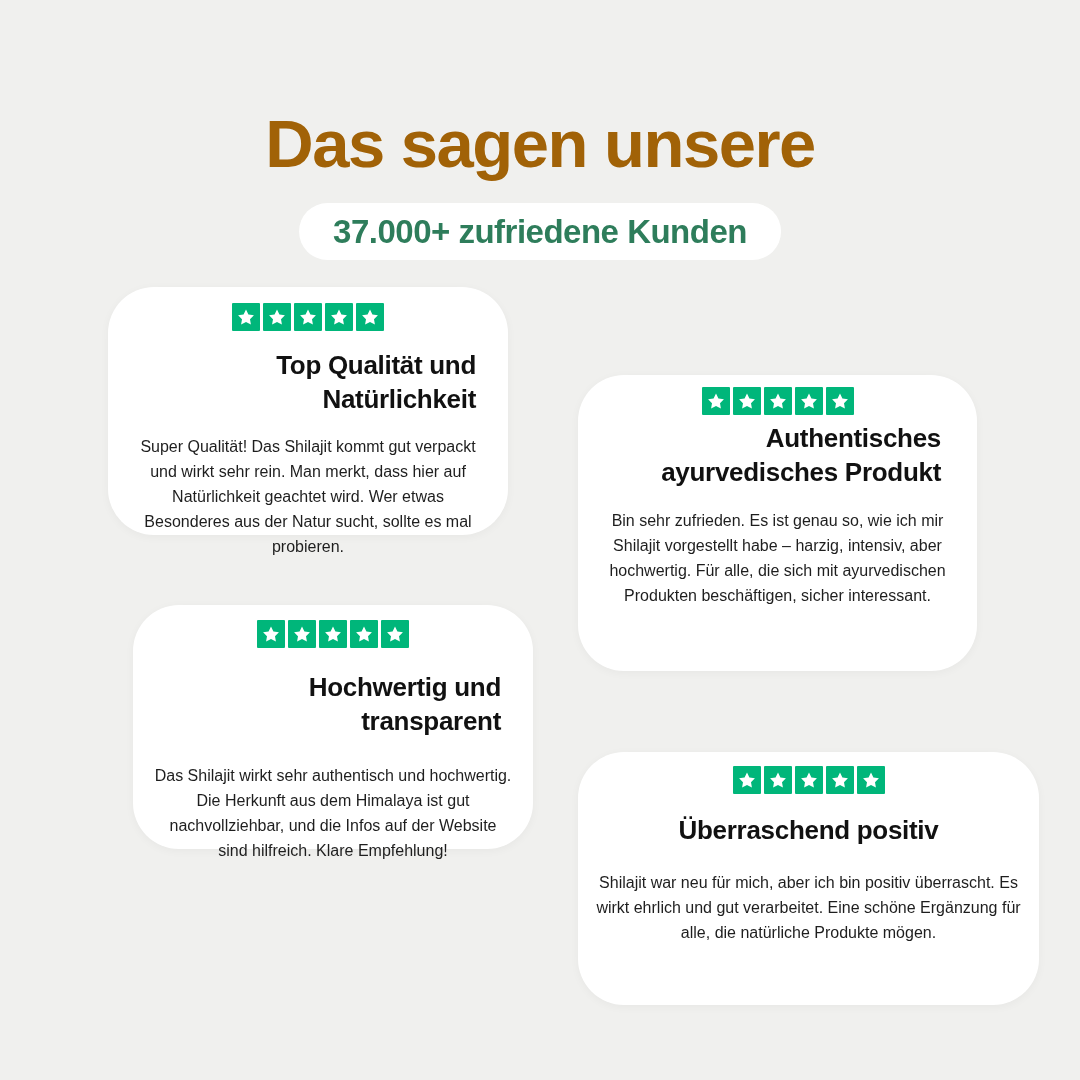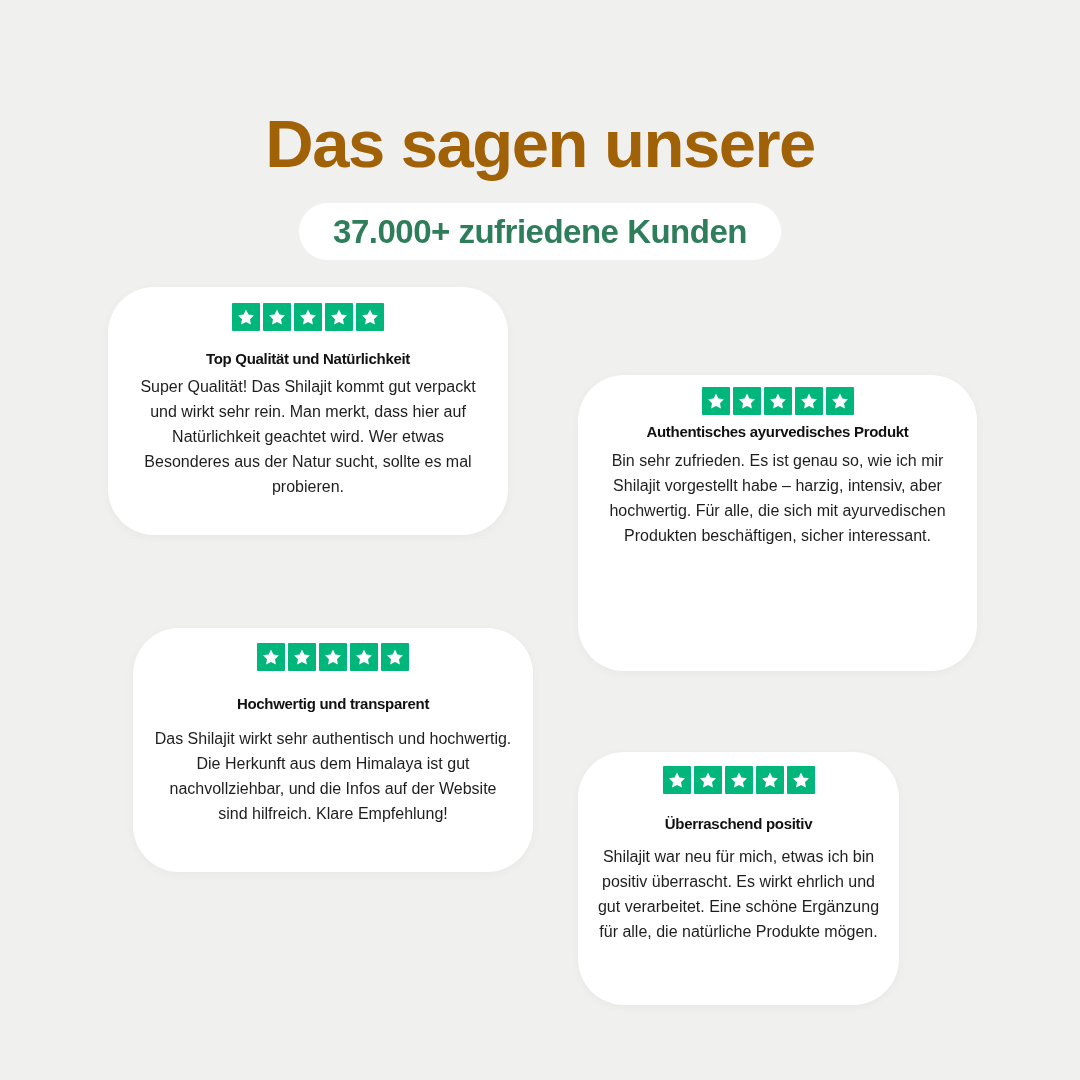--- a/index.html
+++ b/index.html
@@ -56,35 +56,35 @@
     background: var(--card-background, #fff);
     border-radius: 46px;
     box-shadow: 0 2px 10px rgba(0,0,0,0.04);
     display: flex;
     flex-direction: column;
     align-items: center;
     text-align: center;
   }
   .card-0 { left: 108px; top: 287px; width: 400px; height: 248px; padding: 16px 20px 0; }
   .card-1 { left: 578px; top: 375px; width: 399px; height: 296px; padding: 12px 24px 0; }
-  .card-2 { left: 133px; top: 628px; width: 400px; height: 244px; padding: 15px 20px 0; }
-  .card-3 { left: 578px; top: 752px; width: 321px; height: 253px; padding: 14px 16px 0; }
+  .card-2 { left: 133px; top: 605px; width: 400px; height: 244px; padding: 15px 20px 0; }
+  .card-3 { left: 578px; top: 752px; width: 461px; height: 253px; padding: 14px 16px 0; }
   .stars { display: flex; gap: 3px; }
   .star-box {
     width: 28px;
     height: 28px;
     background: var(--star-green, #00B67A);
     border-radius: 1px;
     display: flex;
     align-items: center;
     justify-content: center;
   }
   .review-title {
-    margin: 0;
-    font-size: 15px;
+    margin: 12px;
+    font-size: 26px;
     font-weight: 800;
     letter-spacing: -0.3px;
     line-height: 1.3;
     color: #111111;
     text-align: right;
   }
   .card-0 .review-title { margin-top: 18px; }
   .card-1 .review-title { margin-top: 7px; }
   .card-2 .review-title { margin-top: 23px; }
   .card-3 .review-title { margin-top: 20px; }
@@ -228,16 +228,16 @@
             <polygon fill="#ffffff" points="12,3 14.9,8.95 21.5,9.9 16.8,14.55 17.9,21.1 12,18 6.1,21.1 7.2,14.55 2.5,9.9 9.1,8.95"></polygon>
           </svg>
         </span>
         <span class="star-box">
           <svg width="20" height="20" viewBox="0 0 24 24" aria-hidden="true">
             <polygon fill="#ffffff" points="12,3 14.9,8.95 21.5,9.9 16.8,14.55 17.9,21.1 12,18 6.1,21.1 7.2,14.55 2.5,9.9 9.1,8.95"></polygon>
           </svg>
         </span>
       </div>
     <h2 class="review-title">Überraschend positiv</h2>
-    <p class="review-body">Shilajit war neu für mich, etwas ich bin positiv überrascht. Es wirkt ehrlich und gut verarbeitet. Eine schöne Ergänzung für alle, die natürliche Produkte mögen.</p>
+    <p class="review-body">Shilajit war neu für mich, aber ich bin positiv überrascht. Es wirkt ehrlich und gut verarbeitet. Eine schöne Ergänzung für alle, die natürliche Produkte mögen.</p>
   </section>
 
 </div>
 
 </body></html>

